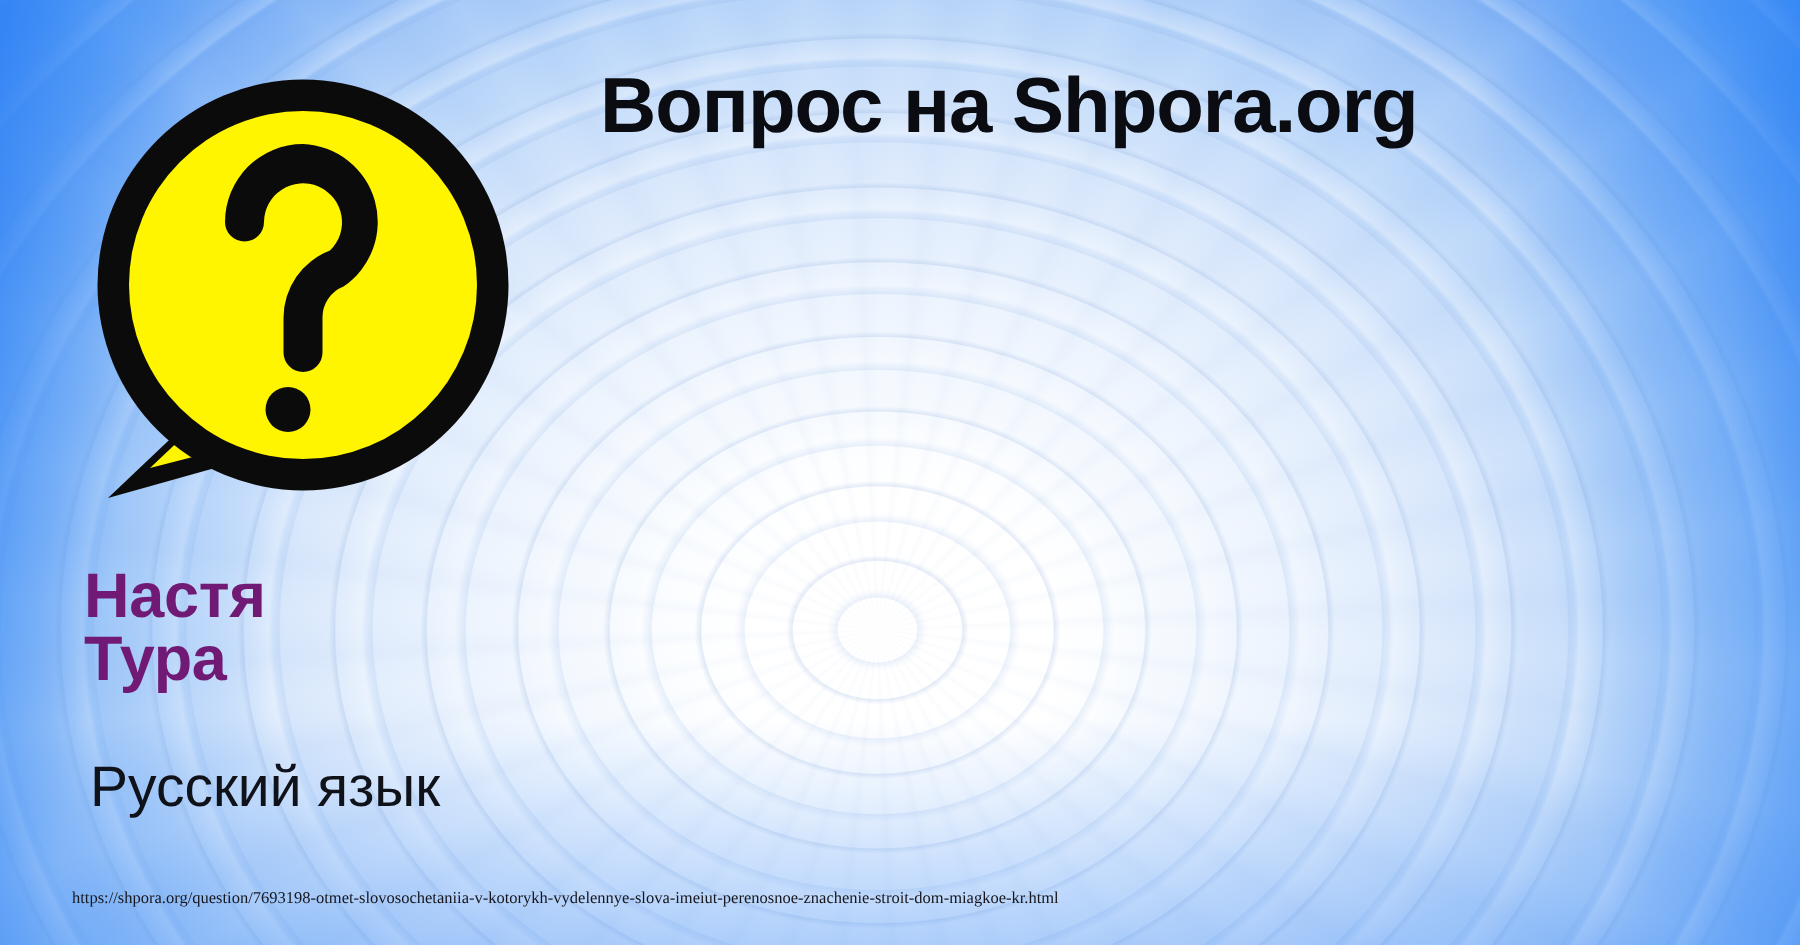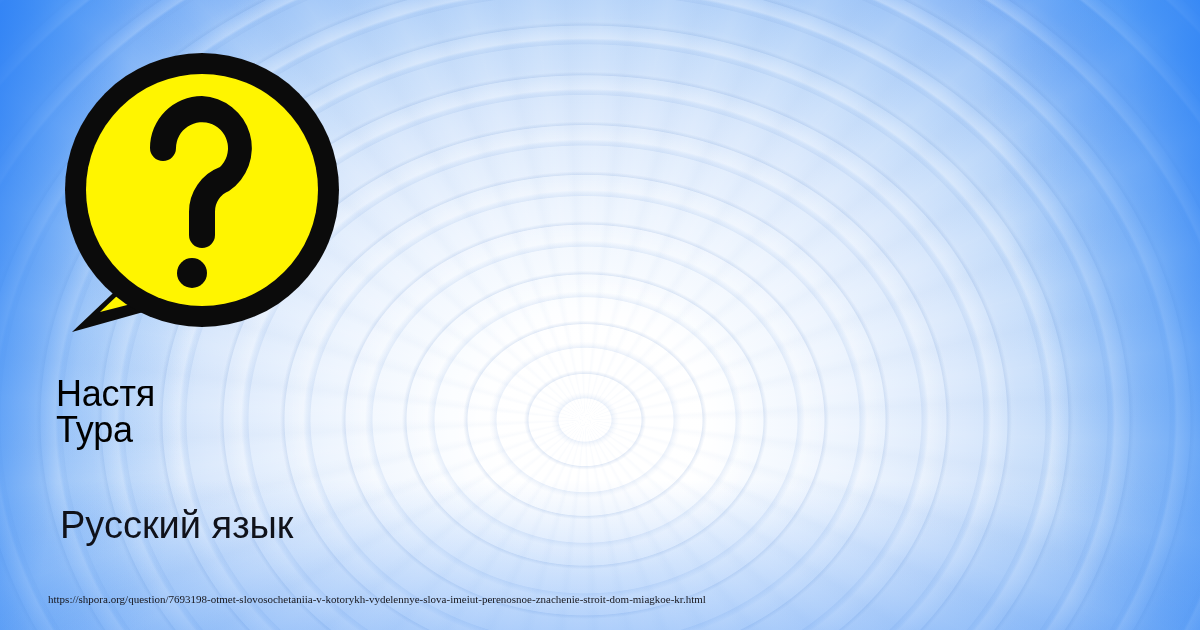--- a/index.html
+++ b/index.html
@@ -107,24 +107,24 @@
     height: 296px;
   }
   #bubble-icon svg { display: block; width: 100%; height: 100%; }
 
   
   .author {
     position: absolute;
     left: 56px;
     top: 376px;
     width: 330px;
-    font-size: 36px;
-    font-weight: normal;
+    font-size: 42px;
+    font-weight: bold;
     line-height: 1.0;
-    color: #000000;
+    color: #701a75;
     letter-spacing: -0.2px;
   }
   .author .ln { display: block; }
 
   .subject {
     position: absolute;
     left: 60px;
     top: 506px;
     width: 340px;
     font-size: 38px;
@@ -201,20 +201,21 @@
                  a 48 48 0 0 0 -31 45
                  l 0 23
                  a 13 13 0 0 0 26 0
                  l 0 -23
                  a 22 22 0 0 1 14 -21
                  a 52 52 0 0 0 -27 -95 Z" fill="#0b0b0b"></path>
         <circle cx="138" cy="227" r="15" fill="#0b0b0b"></circle>
       </svg>
     </div>
 
+    <div class="headline">Вопрос на Shpora.org</div>
 
 
     <div class="author">
       <span class="ln">Настя</span>
       <span class="ln">Тура</span>
     </div>
 
     <div class="subject">Русский язык</div>
 
     <div class="url">https://shpora.org/question/7693198-otmet-slovosochetaniia-v-kotorykh-vydelennye-slova-imeiut-perenosnoe-znachenie-stroit-dom-miagkoe-kr.html</div>

